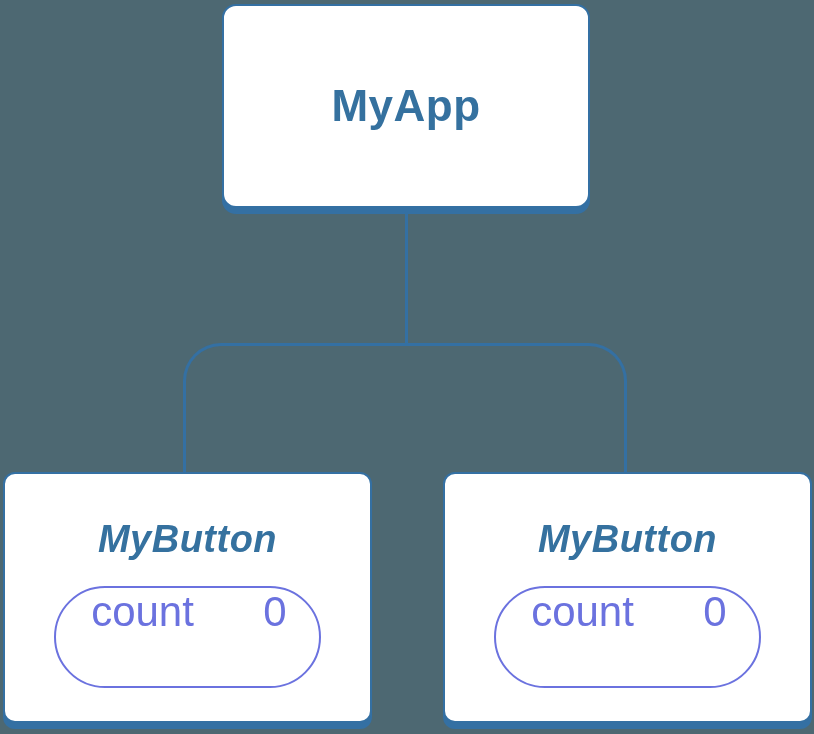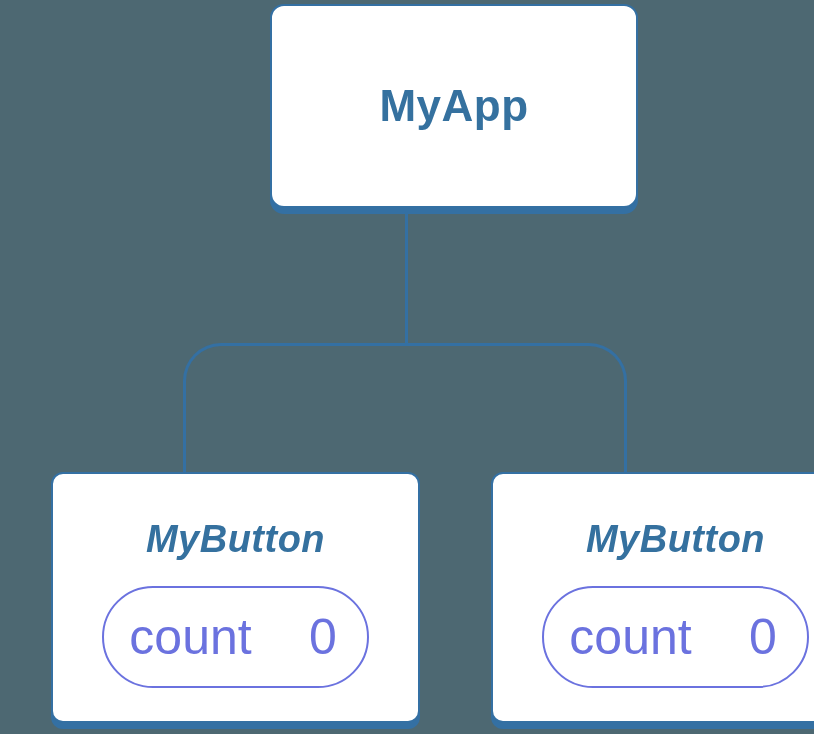--- a/index.html
+++ b/index.html
@@ -20,21 +20,21 @@
     position:relative;width:814px;height:734px;
     background:var(--background);
   }
   .node{
     position:absolute;
     background:var(--node-bg);
     border:2px solid var(--node-border);
     border-radius:14px;
     box-shadow:0 6px 0 0 var(--node-border);
     display:flex;flex-direction:column;
-    align-items:center;justify-content:center;margin-left:48px;
+    align-items:center;justify-content:center;
   }
   .node.root{
     left:222px;top:4px;width:368px;height:204px;
   }
   .node.child{
     top:472px;width:369px;height:251px;
     border-radius:12px;
     gap:28px;padding-top:12px;
   }
   .node.child.left{left:3px;}
@@ -53,26 +53,26 @@
     background:var(--connector);
   }
   .branch{
     position:absolute;
     left:183px;top:343px;width:444px;height:130px;
     border:3px solid var(--connector);
     border-bottom:none;
     border-radius:38px 38px 0 0;
   }
   .state-pill{
-    display:flex;align-items:center;
+    display:flex;align-items:flex-start;
     width:267px;height:102px;
     border:2px solid var(--state-accent);
     border-radius:51px;
     color:var(--state-accent);
-    font-size:50px;
+    font-size:42px;
     overflow:hidden;
   }
   .state-name{
     width:173px;
     display:flex;align-items:center;justify-content:center;
   }
   .pill-divider{
     width:2px;background:var(--state-accent);
   }
   .state-value{

